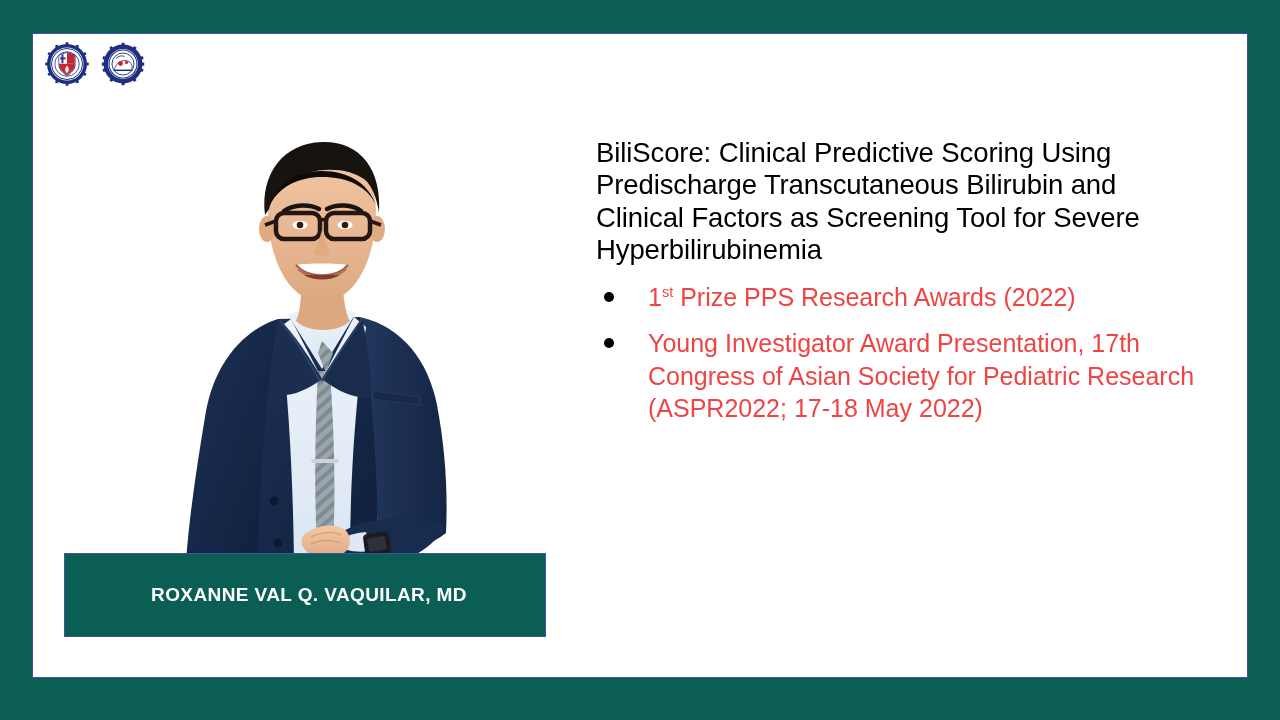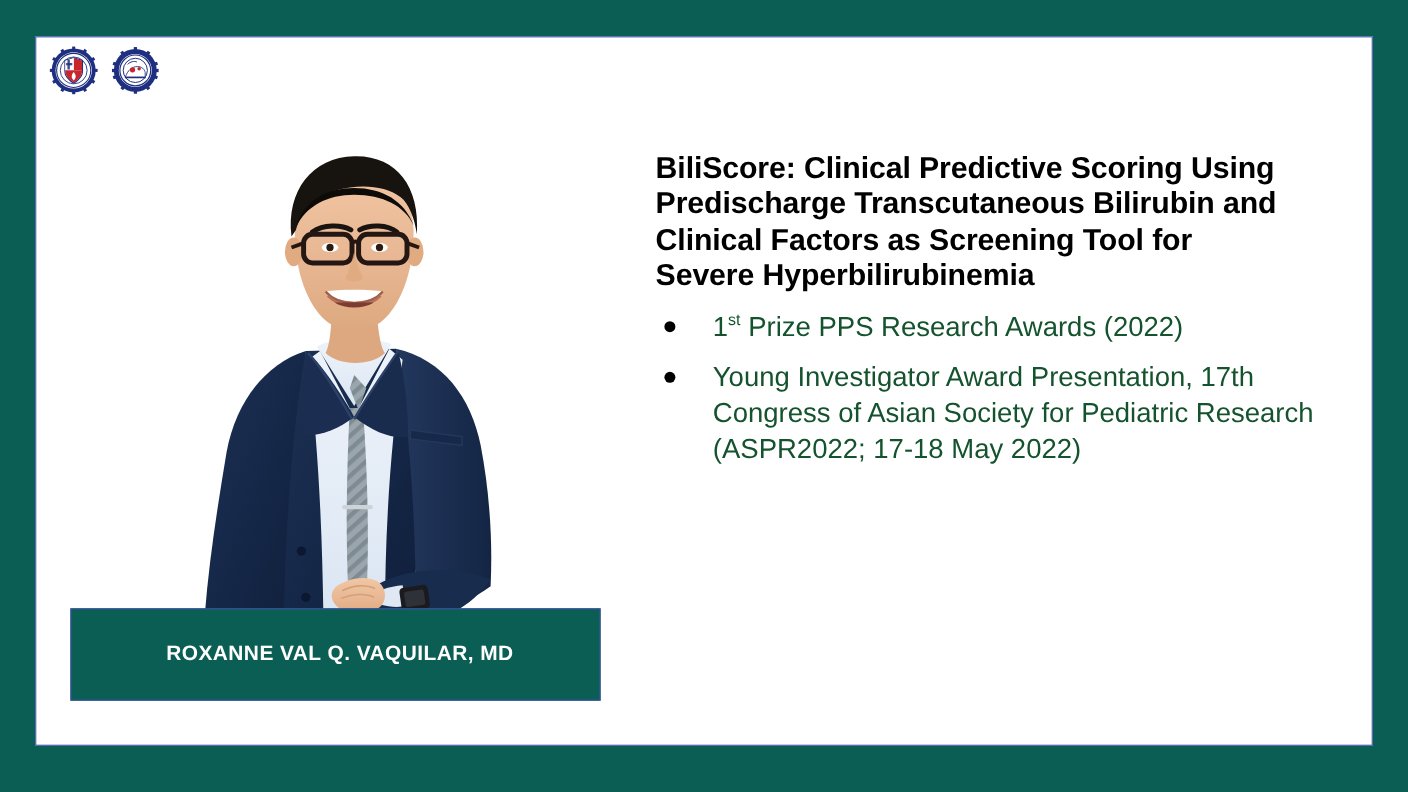--- a/index.html
+++ b/index.html
@@ -94,21 +94,21 @@
   .right-col {
     position: absolute;
     left: 563px;   
     top: 103px;    
     width: 600px;
   }
 
   .title {
     color: #000000;
     font-size: 27.5px;
-    font-weight: bold;
+    font-weight: normal;
     line-height: 1.18;
     letter-spacing: -0.1px;
     margin: 0 0 14px 0;
     width: 570px;
   }
 
   .bullets {
     list-style: none;
     margin: 0;
     padding: 0;
@@ -123,21 +123,21 @@
     flex: 0 0 auto;
     width: 10px;
     height: 10px;
     border-radius: 50%;
     background: #000000;
     margin-top: 11px;
     margin-right: 34px;
     margin-left: 8px;
   }
   .bullet-text {
-    color: #14532d;
+    color: #ef4444;
     font-size: 25px;
     line-height: 1.30;
     flex: 1 1 auto;
     width: 530px;
   }
   .bullet-text sup {
     font-size: 0.58em;
     vertical-align: super;
     line-height: 0;
   }

